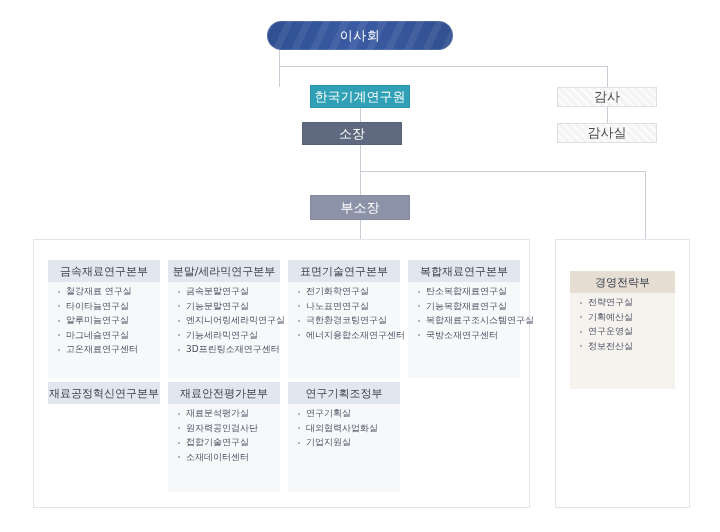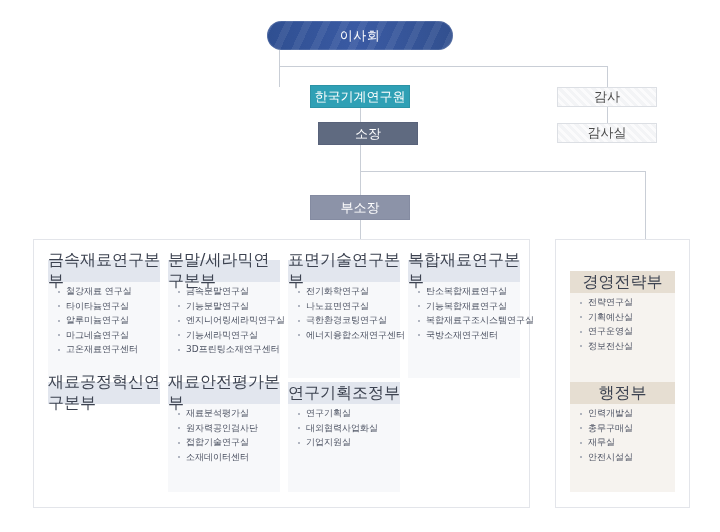--- a/index.html
+++ b/index.html
@@ -59,21 +59,21 @@
     border:1px solid #e3e5ea;
     background:#ffffff;
     box-sizing:border-box;
   }
 
   
   .dept{position:absolute;box-sizing:border-box;}
   .dept .hd{
     height:22px;
     display:flex;align-items:center;justify-content:center;
-    font-size:16px;color:#3c4250;
+    font-size:11px;color:#3c4250;
     box-sizing:border-box;
   }
   .dept .bd{
     box-sizing:border-box;
     padding:2px 0 8px 10px;
   }
   .dept .it{
     font-size:9px;color:#4c5262;
     line-height:14.5px;
     white-space:nowrap;
@@ -117,21 +117,21 @@
   <div class="ln v" style="left:360px;top:220px;height:19px;"></div>
 
   <div class="pill" style="left:267px;top:21px;width:186px;height:29px;">
     <span>이사회</span>
   </div>
 
   <div class="box teal" style="left:310px;top:85px;width:100px;height:23px;">
     <span>한국기계연구원</span>
   </div>
 
-  <div class="box slate" style="left:318px;top:122px;width:100px;height:23px;">
+  <div class="box slate" style="left:302px;top:122px;width:100px;height:23px;">
     <span>소장</span>
   </div>
 
   <div class="box gray" style="left:310px;top:195px;width:100px;height:25px;">
     <span>부소장</span>
   </div>
 
   <div class="box hatch" style="left:557px;top:87px;width:100px;height:20px;">
     <span>감사</span>
   </div>
@@ -211,23 +211,14 @@
   <div class="dept beige" style="left:570px;top:260px;width:105px;margin-top:11px;">
     <div class="hd">경영전략부</div>
     <div class="bd" style="min-height: 96px;">
       <div class="it">전략연구실</div>
       <div class="it">기획예산실</div>
       <div class="it">연구운영실</div>
       <div class="it">정보전산실</div>
     </div>
   </div>
 
-  <div class="dept beige" style="left:570px;top:382px;width:105px;">
-    <div class="hd">행정부</div>
-    <div class="bd" style="min-height: 88px;">
-      <div class="it">인력개발실</div>
-      <div class="it">총무구매실</div>
-      <div class="it">재무실</div>
-      <div class="it">안전시설실</div>
-    </div>
-  </div>
 
 </div>
 
 </body></html>

